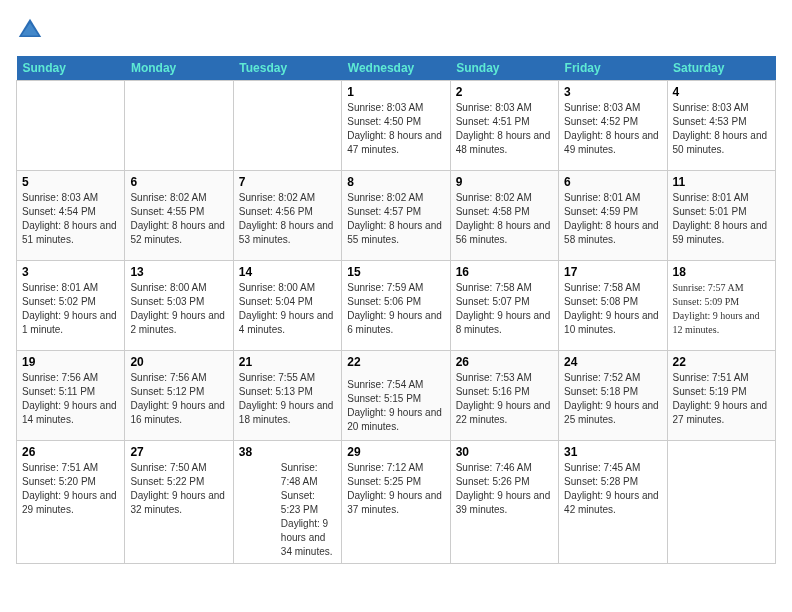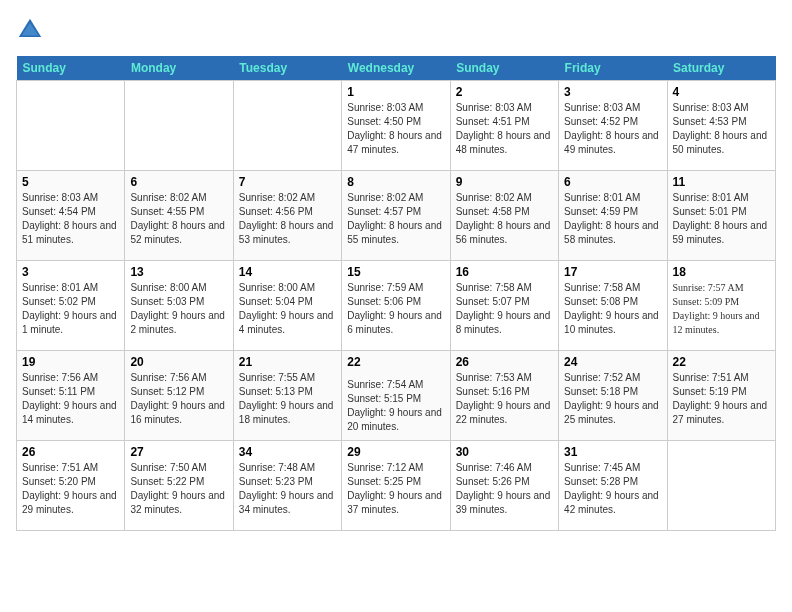--- a/index.html
+++ b/index.html
@@ -287,22 +287,22 @@
 Sunset: 5:20 PM
 Daylight: 9 hours and 29 minutes.</div>
         </td>
         <td>
           <span class="day-num">27</span>
           <div class="day-info" style="white-space: pre-line;">Sunrise: 7:50 AM
 Sunset: 5:22 PM
 Daylight: 9 hours and 32 minutes.</div>
         </td>
         <td>
-          <span class="day-num">34</span>
-          <div class="day-info" style="white-space: pre-line;">Sunrise: 7:48 AM
+          <span class="day-num">38</span>
+          <div class="day-info" style="white-space: pre-line; margin-left: 42px;">Sunrise: 7:48 AM
 Sunset: 5:23 PM
 Daylight: 9 hours and 34 minutes.</div>
         </td>
         <td>
           <span class="day-num">29</span>
           <div class="day-info" style="white-space: pre-line;">Sunrise: 7:12 AM
 Sunset: 5:25 PM
 Daylight: 9 hours and 37 minutes.</div>
         </td>
         <td>

